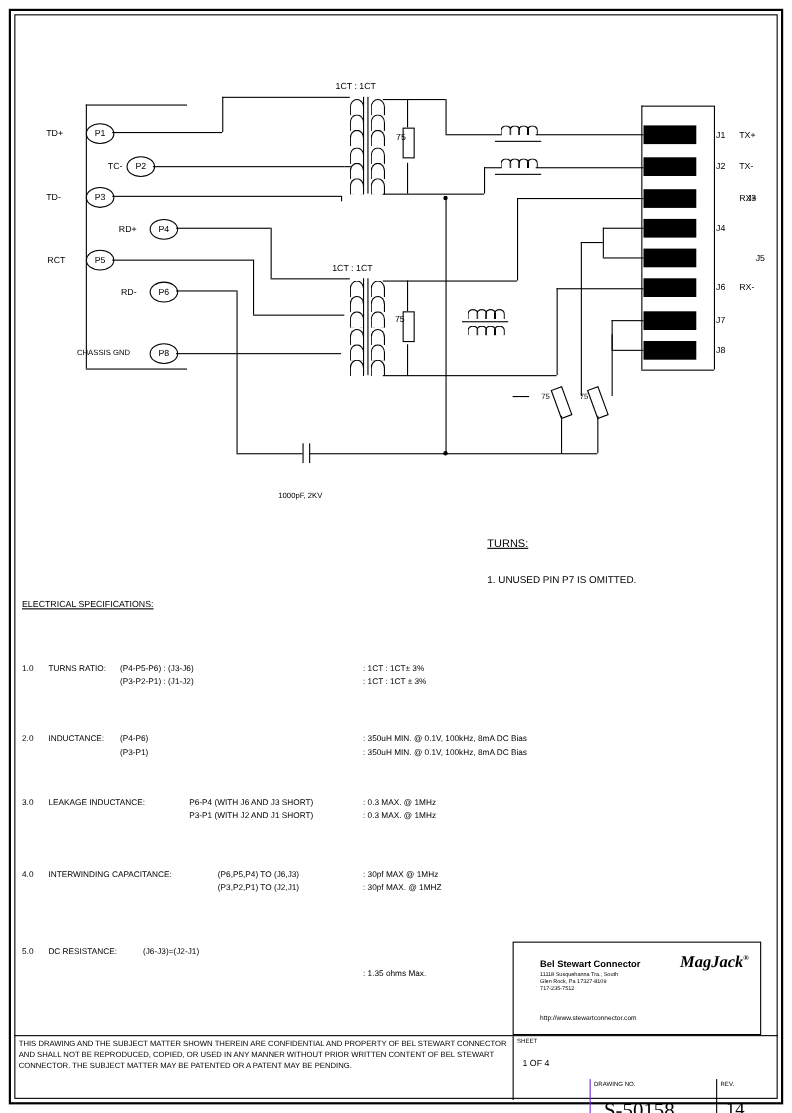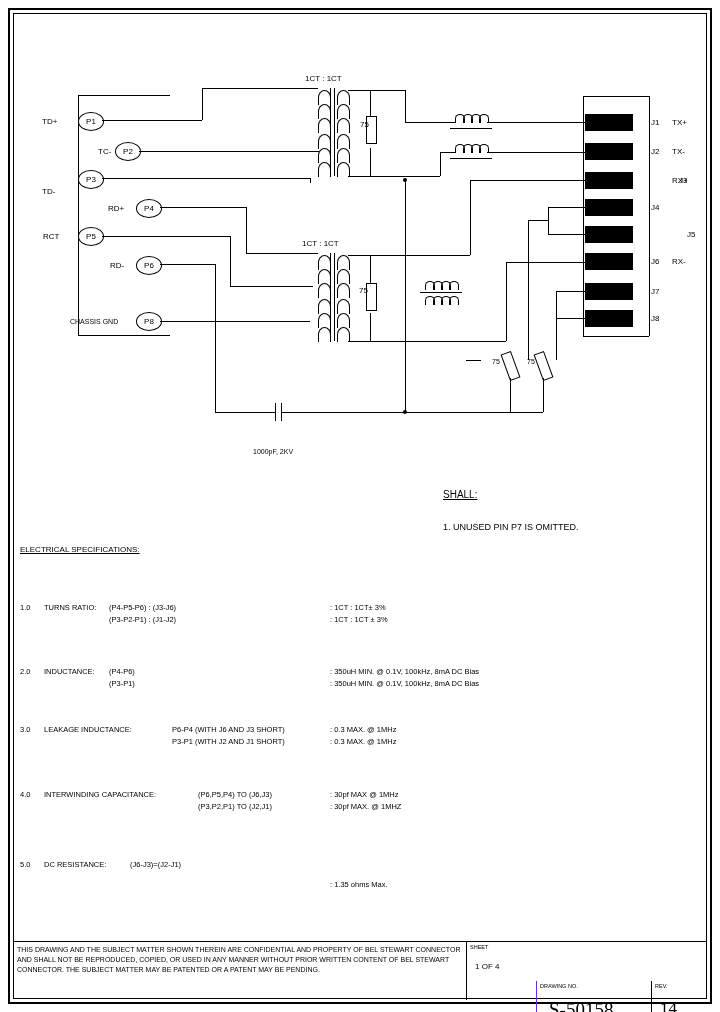--- a/index.html
+++ b/index.html
@@ -62,21 +62,21 @@
   <div class="hline" style="left:78px;top:95px;width:92px;"></div>
   <div class="hline" style="left:78px;top:335px;width:92px;"></div>
 
   <div class="pin" style="left:78px;top:112px;">P1</div>
   <div class="lbl" style="left:42px;top:117px;">TD+</div>
 
   <div class="pin" style="left:115px;top:142px;">P2</div>
   <div class="lbl" style="left:98px;top:147px;">TC-</div>
 
   <div class="pin" style="left:78px;top:170px;">P3</div>
-  <div class="lbl" style="left:42px;top:175px;margin-top:12px;">TD-</div>
+  <div class="lbl" style="left:42px;top:175px;">TD-</div>
 
   <div class="pin" style="left:136px;top:199px;text-align:center;">P4</div>
   <div class="lbl" style="left:108px;top:204px;">RD+</div>
 
   <div class="pin" style="left:78px;top:227px;">P5</div>
   <div class="lbl" style="left:43px;top:232px;">RCT</div>
 
   <div class="pin" style="left:136px;top:256px;">P6</div>
   <div class="lbl" style="left:110px;top:261px;">RD-</div>
 
@@ -273,21 +273,21 @@
   <div class="conn-blk" style="left:585px;top:253px;"></div>
   <div class="jlbl" style="left:651px;top:253px;">J6</div>
   <div class="jlbl" style="left:672px;top:253px;">RX-</div>
 
   <div class="conn-blk" style="left:585px;top:283px;"></div>
   <div class="jlbl" style="left:651px;top:283px;">J7</div>
 
   <div class="conn-blk" style="left:585px;top:310px;"></div>
   <div class="jlbl" style="left:651px;top:310px;">J8</div>
 
-  <div class="lbl" style="left:443px;top:490px;font-size:10px;text-decoration:underline;">SHALL:</div>
+  <div class="lbl" style="left:443px;top:490px;font-size:10px;text-decoration:underline;">TURNS:</div>
   <div class="lbl" style="left:443px;top:523px;font-size:9px;">1. UNUSED PIN P7 IS OMITTED.</div>
 
   <div id="specs">
     <div class="sp-title">ELECTRICAL SPECIFICATIONS:</div>
 
     <div class="sp-row" style="left:0px;top:58px;">1.0</div>
     <div class="sp-row" style="left:24px;top:58px;">TURNS RATIO:</div>
     <div class="sp-row" style="left:89px;top:58px;">(P4-P5-P6) : (J3-J6)</div>
     <div class="sp-row" style="left:89px;top:70px;">(P3-P2-P1) : (J1-J2)</div>
     <div class="sp-row" style="left:310px;top:58px;">: 1CT : 1CT± 3%</div>
@@ -313,20 +313,30 @@
     <div class="sp-row" style="left:178px;top:257px;">(P3,P2,P1) TO (J2,J1)</div>
     <div class="sp-row" style="left:310px;top:245px;">: 30pf MAX @ 1MHz</div>
     <div class="sp-row" style="left:310px;top:257px;">: 30pf MAX. @ 1MHZ</div>
 
     <div class="sp-row" style="left:0px;top:315px;">5.0</div>
     <div class="sp-row" style="left:24px;top:315px;">DC RESISTANCE:</div>
     <div class="sp-row" style="left:110px;top:315px;">(J6-J3)=(J2-J1)</div>
     <div class="sp-row" style="left:310px;top:299px;margin-top:36px;">: 1.35 ohms Max.</div>
   </div>
 
+  <div id="titleblock">
+    <div id="tb-company">Bel Stewart Connector</div>
+    <div id="tb-addr">
+      <div>11118 Susquehanna Tra., South</div>
+      <div>Glen Rock, Pa  17327-8109</div>
+      <div>717-235-7512</div>
+    </div>
+    <div id="tb-url">http://www.stewartconnector.com</div>
+    <div id="logo"><span>MagJack</span><sup>®</sup></div>
+  </div>
 
   <div id="bottombar">
     <div id="legal">THIS DRAWING AND THE SUBJECT MATTER SHOWN THEREIN ARE CONFIDENTIAL AND PROPERTY OF BEL STEWART CONNECTOR AND SHALL NOT BE REPRODUCED, COPIED, OR USED IN ANY MANNER WITHOUT PRIOR WRITTEN CONTENT OF BEL STEWART CONNECTOR.  THE SUBJECT MATTER MAY BE PATENTED OR A PATENT MAY BE PENDING.</div>
 
     <div id="tb-sheet">
       <div class="tb-cap">SHEET</div>
       <div id="sheet-val">1 OF 4</div>
     </div>
 
     <div id="tb-dwg">

